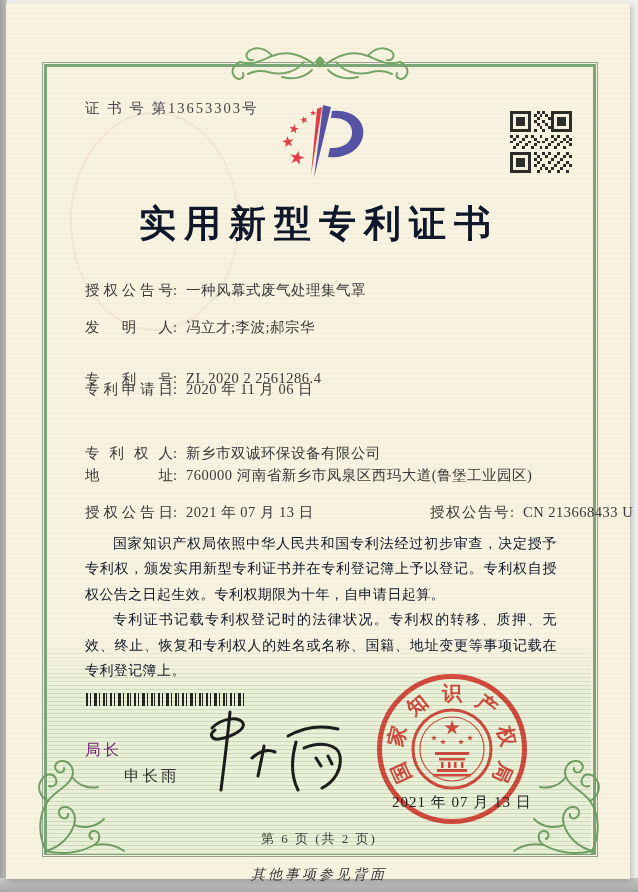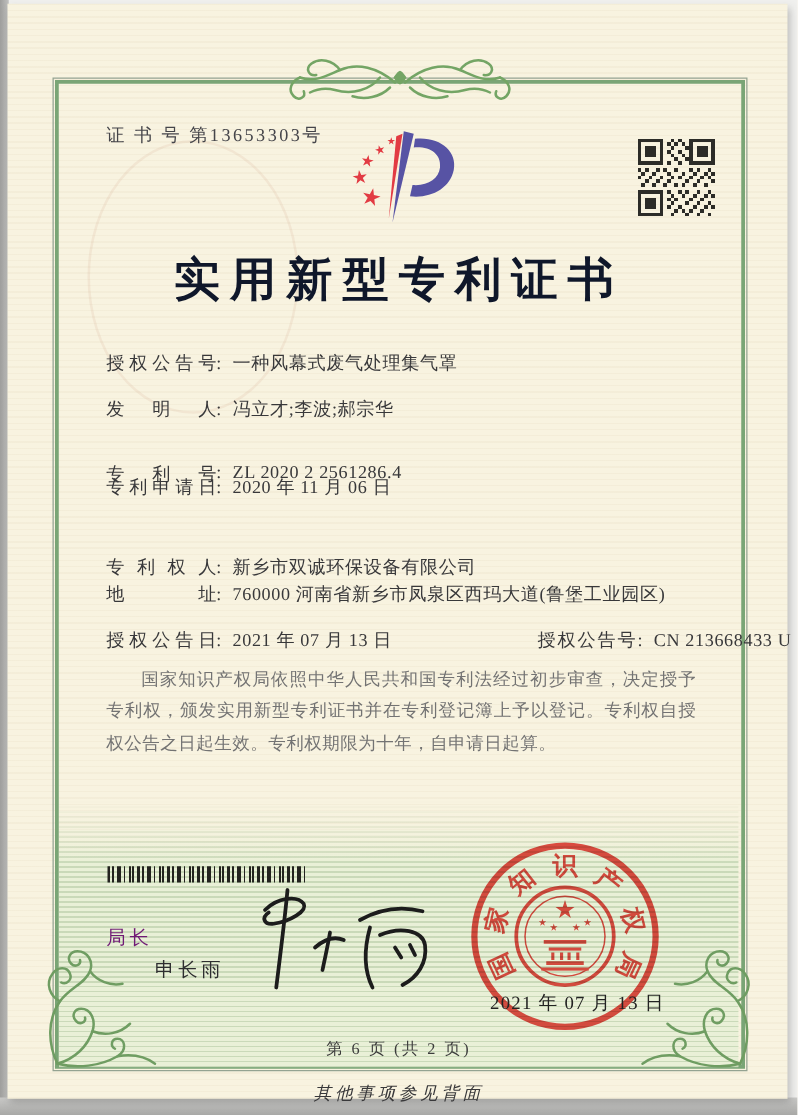--- a/index.html
+++ b/index.html
@@ -45,21 +45,21 @@
   .logo{position:absolute;left:276px;top:99px;width:96px;height:84px;}
   .qr{position:absolute;left:510px;top:111px;width:62px;height:62px;}
   .field-row{position:absolute;left:85px;font-size:14.5px;color:#38383a;white-space:nowrap;}
   .field-label{display:inline-block;width:88px;text-align:justify;text-align-last:justify;vertical-align:top;}
   .field-colon{margin-right:9px;}
   .field-value{letter-spacing:.5px;text-align:center;}
   .pair2{position:absolute;left:345px;top:0;}
   .pair2 .lab2{letter-spacing:1.5px;}
   .body-text{
     position:absolute;left:85px;top:532px;width:472px;
-    font-size:14px;line-height:25.4px;color:#737373;text-align:justify;
+    font-size:14px;line-height:25.4px;color:#0f172a;text-align:justify;font-family:Liberation Mono, monospace;
   }
   .body-text p{margin:0;text-indent:2em;letter-spacing:.4px;}
   .barcode{
     position:absolute;left:86px;top:693px;width:158px;height:13px;
     background:repeating-linear-gradient(90deg,
       #23231f 0 2px,transparent 2px 4px,#23231f 4px 5px,transparent 5px 8px,
       #23231f 8px 11px,transparent 11px 13px,#23231f 13px 14px,transparent 14px 17px,
       #23231f 17px 19px,transparent 19px 20px,#23231f 20px 21px,transparent 21px 24px);
   }
   .signer-title{left:85px;top:740px;font-size:15.5px;letter-spacing:3px;color:#701a75;}
@@ -215,20 +215,21 @@
 </div>
 <div class="field-row z2" style="top:503px">
   <span class="field-label">授权公告日</span><span class="field-colon">:</span><span class="field-value">2021 年 07 月 13 日</span>
   <span class="pair2">
     <span class="lab2">授权公告号</span><span class="field-colon">:</span><span class="field-value">CN 213668433 U</span>
   </span>
 </div>
 
 <div class="body-text z2">
   <p>国家知识产权局依照中华人民共和国专利法经过初步审查，决定授予专利权，颁发实用新型专利证书并在专利登记簿上予以登记。专利权自授权公告之日起生效。专利权期限为十年，自申请日起算。</p>
+  <p>专利证书记载专利权登记时的法律状况。专利权的转移、质押、无效、终止、恢复和专利权人的姓名或名称、国籍、地址变更等事项记载在专利登记簿上。</p>
 </div>
 
 <div class="barcode z2"></div>
 
 <div class="txt signer-title z2">局长</div>
 <div class="txt signer-name z2">申长雨</div>
 
 <svg class="signature z2" viewBox="0 0 165 96">
   <g stroke="#1c1c1c" stroke-width="3" fill="none" stroke-linecap="round">
     <path d="M22,24 C32,14 48,12 53,19 C56,25 42,33 29,35 C21,36 19,30 25,26"></path>

